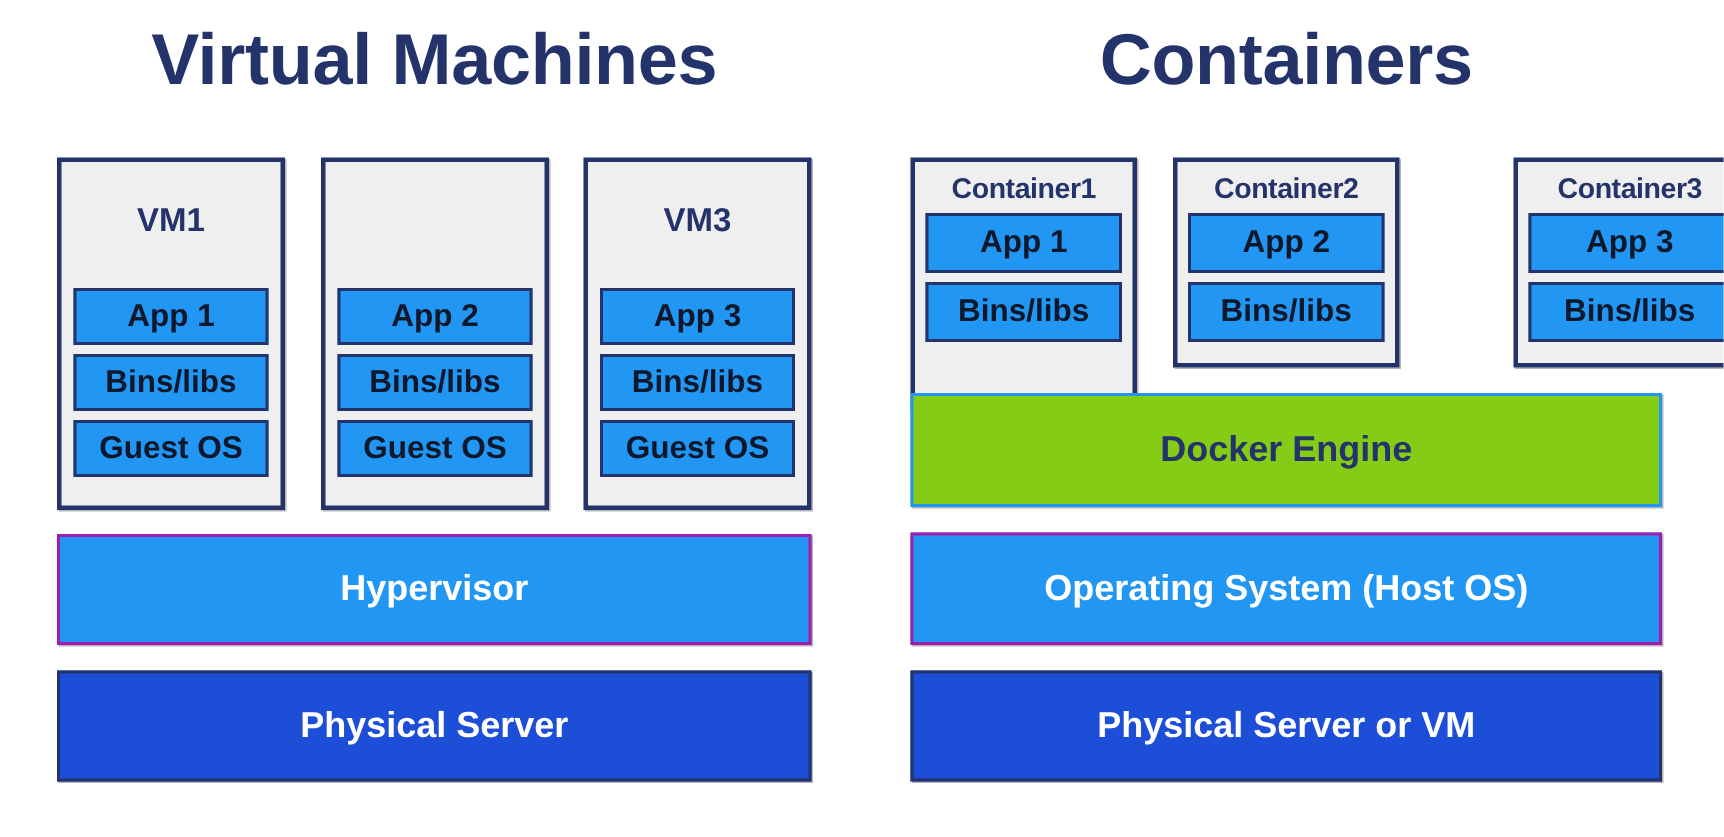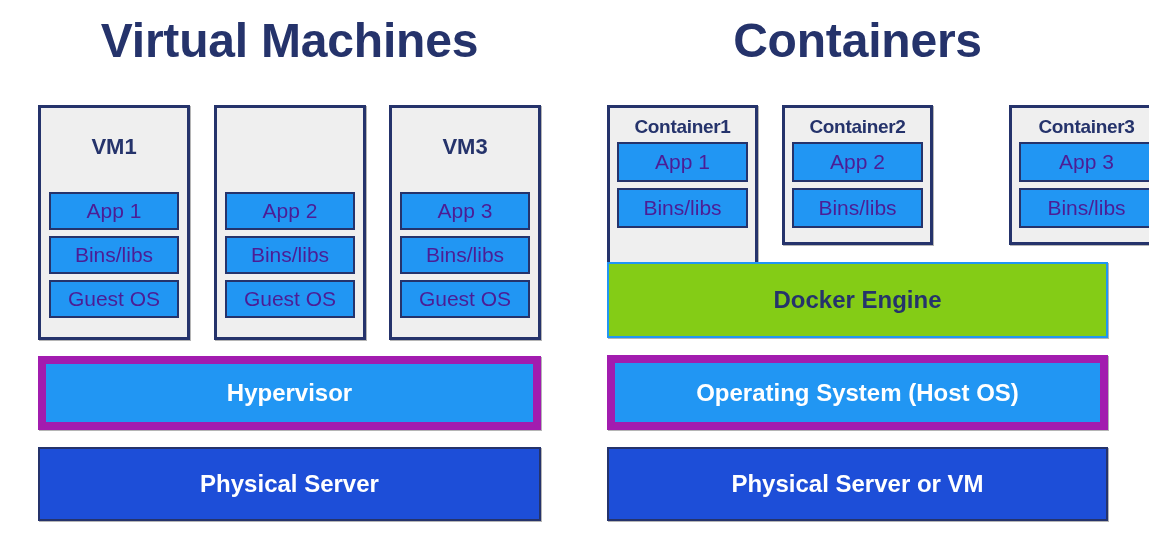--- a/index.html
+++ b/index.html
@@ -67,22 +67,22 @@
     line-height: 23px;
     letter-spacing: -0.3px;
   }
 
   
   .slab {
     position: absolute;
     background: #2196f3;
     border: 2px solid #25336b;
     box-sizing: border-box;
-    color: #4c1d95;
-    font-weight: normal;
+    color: #0f172a;
+    font-weight: bold;
     display: flex;
     align-items: center;
     justify-content: center;
     white-space: nowrap;
   }
   .vm-card .slab {
     left: 8px;
     right: 8px;
     width: auto;
     height: 38px;
@@ -110,21 +110,21 @@
     display: flex;
     align-items: center;
     justify-content: center;
     font-weight: bold;
     font-size: 24px;
     white-space: nowrap;
     box-shadow: 1px 1px 0 0 rgba(120,120,120,0.55);
   }
   .bar.blue {
     background: #2196f3;
-    border: 8px solid #a21caf;
+    border: 2px solid #a21caf;
     color: #ffffff;
   }
   .bar.lightblue {
     background: #84cc16;
     border: 2px solid #2196f3;
     color: #25336b;
   }
   .bar.navy {
     background: #1d4ed8;
     border: 2px solid #25336b;

